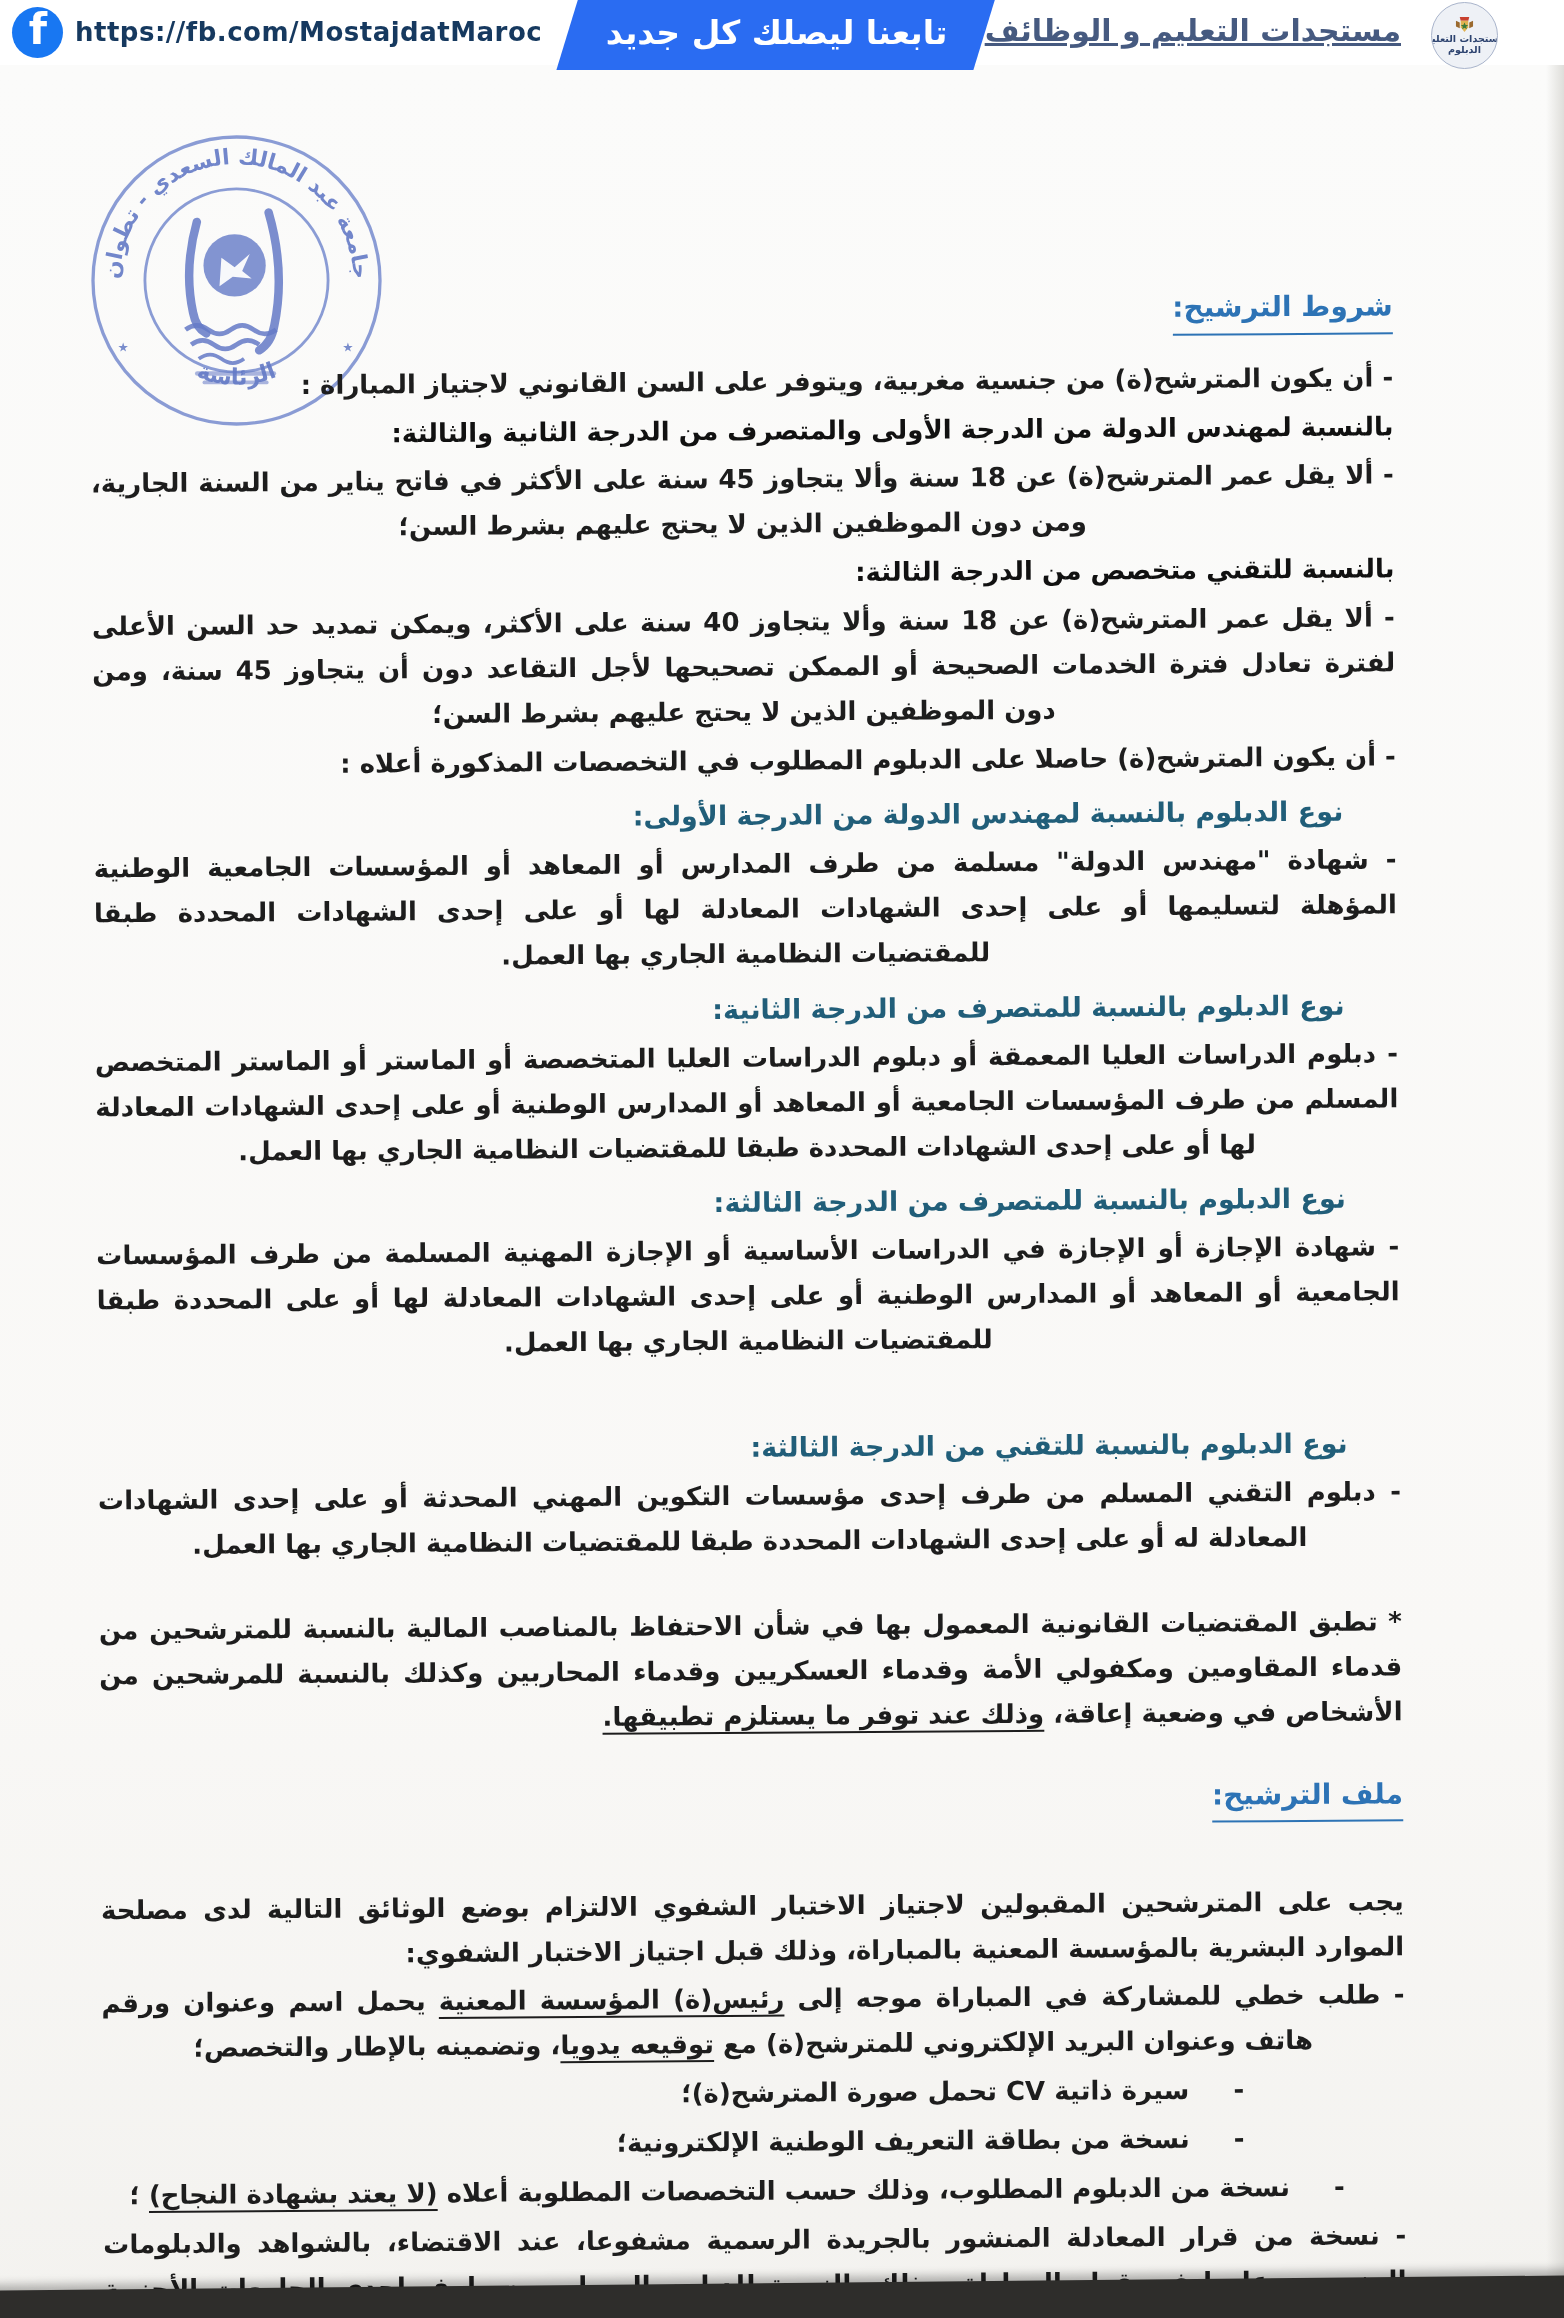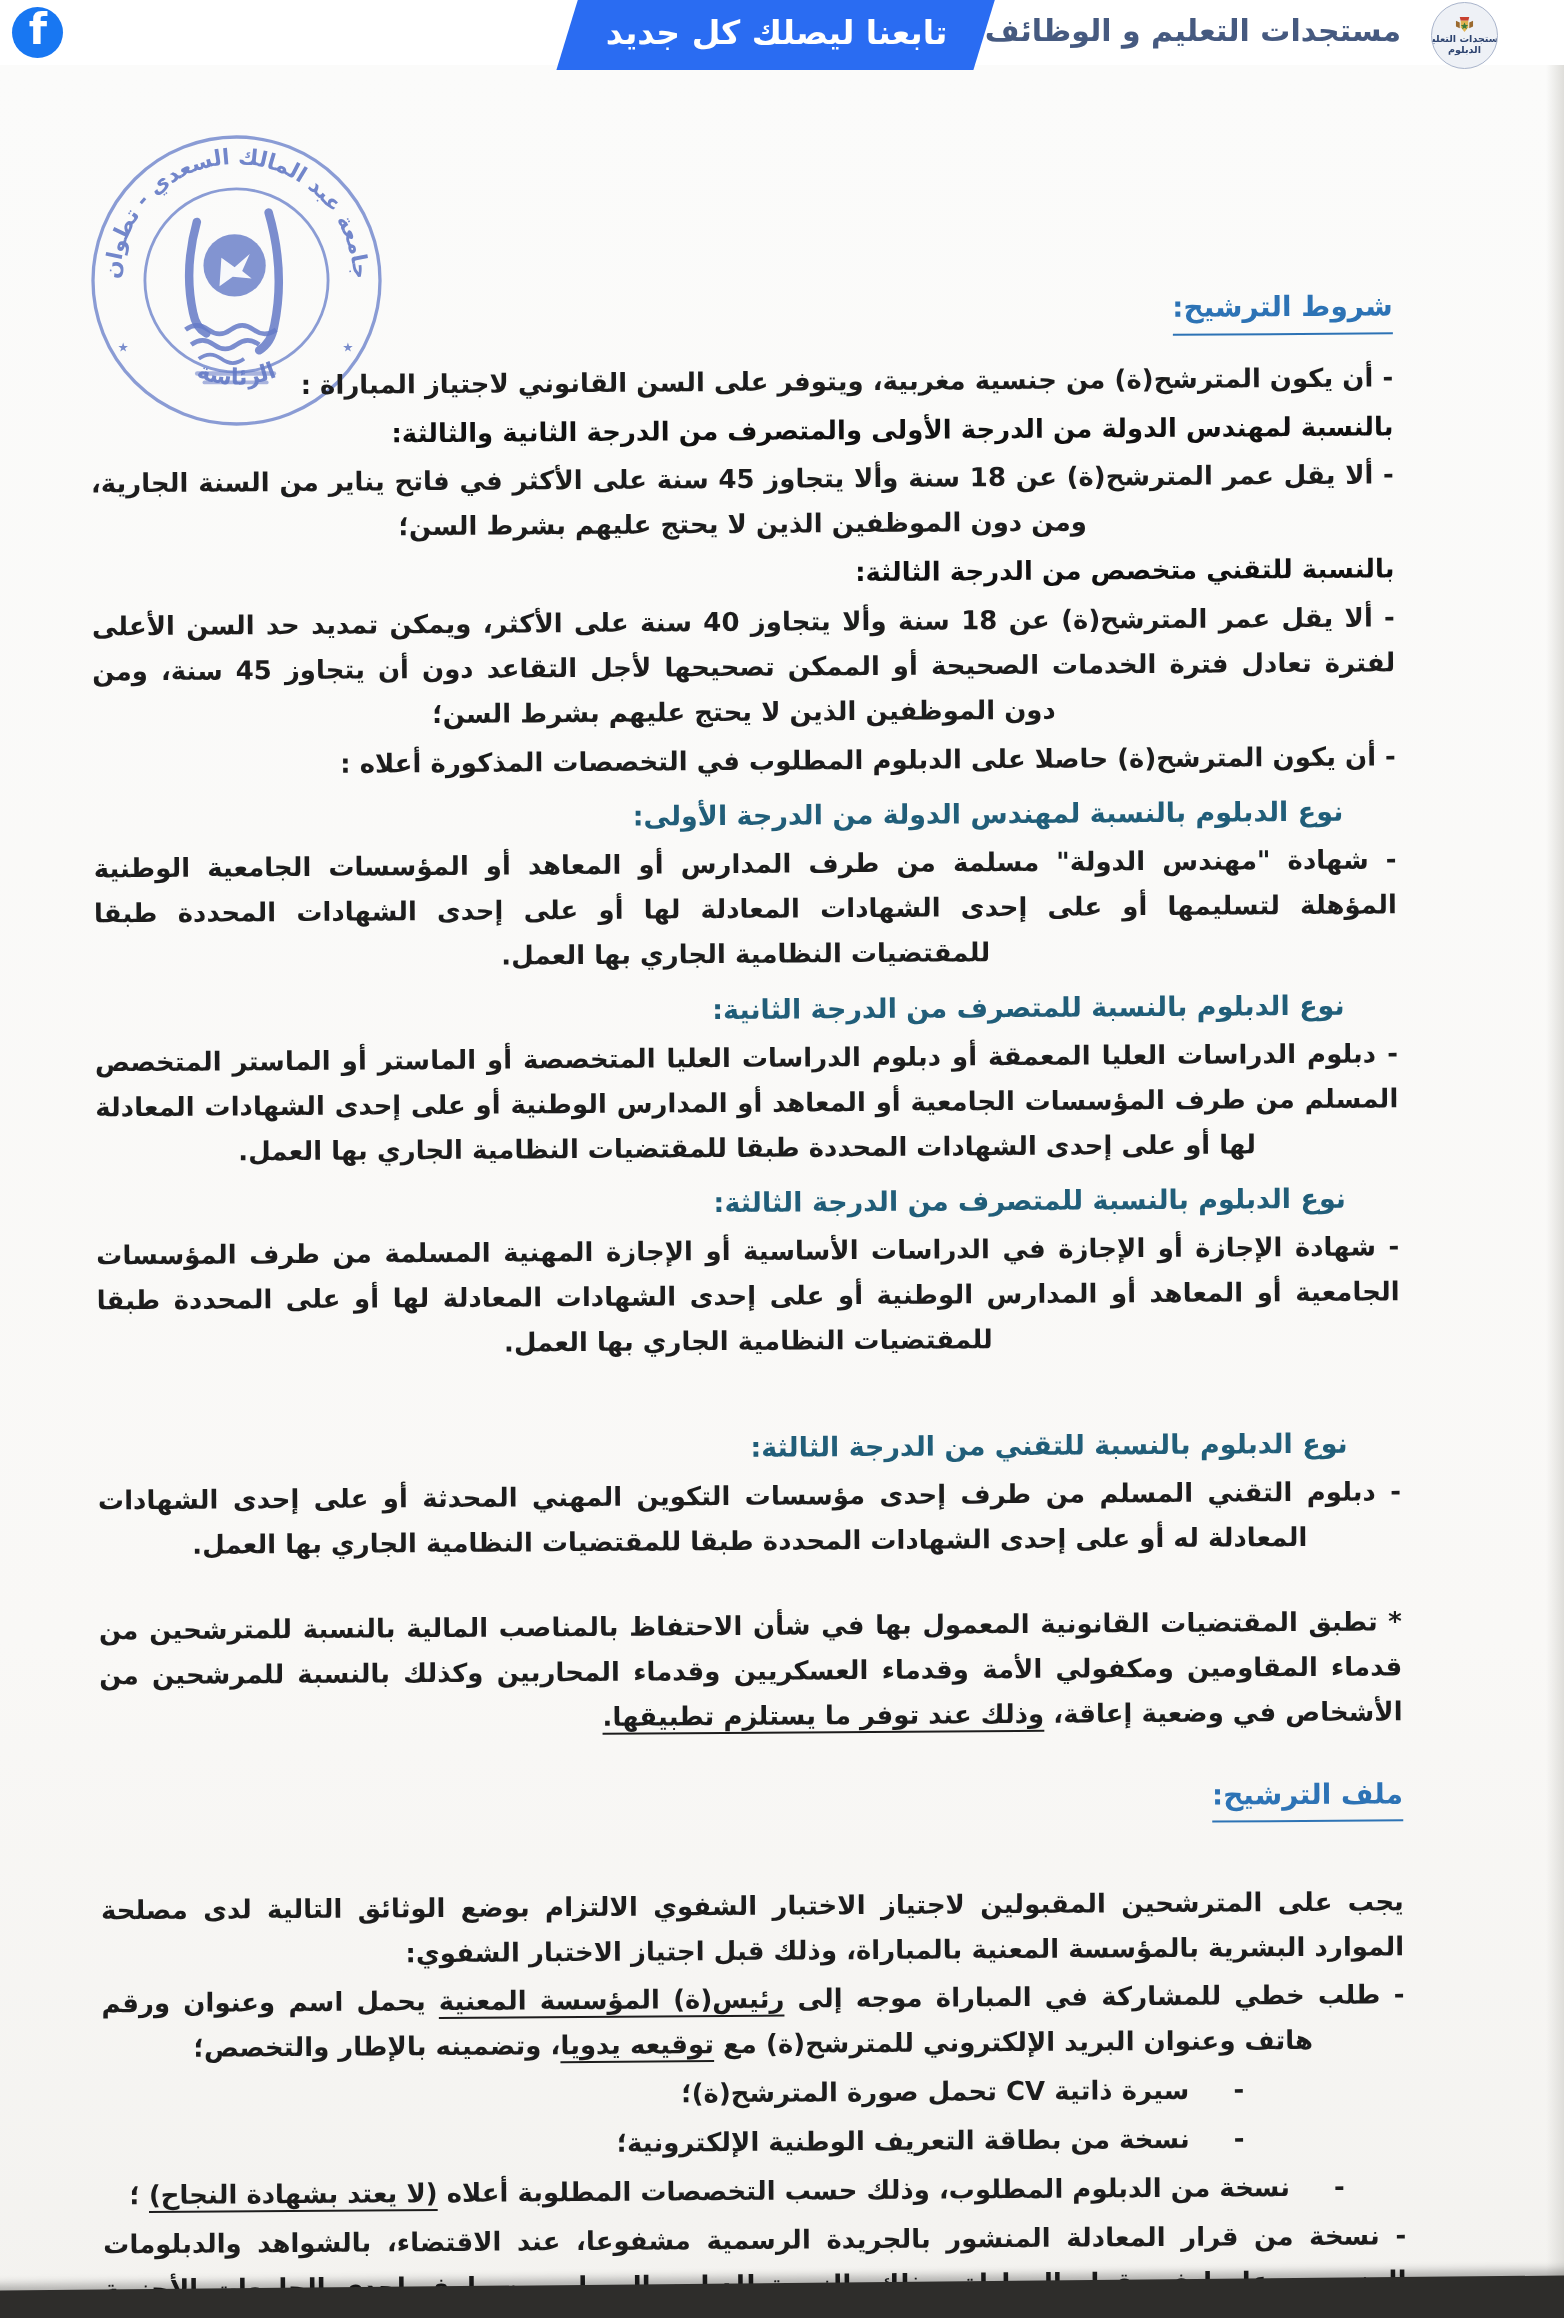--- a/index.html
+++ b/index.html
@@ -11,21 +11,21 @@
            background:#1877f2;color:#fff;display:flex;align-items:center;justify-content:center;
            font-weight:bold;font-size:42px;line-height:1;cursor:pointer;}
   .fb-f{transform:translateY(-1.9px);}
   .fb-url{position:absolute;left:75px;top:0;height:65px;line-height:65px;font-weight:bold;
           font-size:26px;color:#16395f;letter-spacing:0.5px;cursor:pointer;}
   .banner{position:absolute;left:568px;top:-5.7px;width:417px;height:76px;background:#2a6cf2;
           transform:skewX(-17deg);display:flex;align-items:center;justify-content:center;}
   .banner-text{transform:skewX(17deg);color:#ffffff;font-weight:bold;font-size:33px;
                white-space:nowrap;direction:rtl;}
   .page-title{position:absolute;right:164px;top:0;height:65px;line-height:61px;direction:rtl;
-              font-weight:bold;font-size:30px;color:#465a80;}
+              font-weight:bold;font-size:30px;color:#465a80;text-decoration:underline;}
   .logo{position:absolute;right:67px;top:1.9px;width:65px;height:65px;border-radius:50%;
         background:#eef1f6;border:1px solid #a9b4cb;display:flex;flex-direction:column;
         align-items:center;justify-content:center;overflow:hidden;}
   .logo-line{font-size:9.6px;font-weight:bold;color:#2e4470;line-height:10.5px;direction:rtl;white-space:nowrap;}
   
   .paper{position:absolute;top:65px;left:0;right:0;bottom:0;
          background:linear-gradient(180deg,#fbfbfa 0%,#f9f8f6 70%,#f3f2ef 100%);}
   .paper::after{content:"";position:absolute;top:0;right:0;width:19px;height:100%;
          background:linear-gradient(to left,#dddcd8,rgba(0,0,0,0));}
   .stamp{position:absolute;left:76px;top:55px;width:321px;height:321px;opacity:.88;}
@@ -51,20 +51,21 @@
 </style>
 </head>
 <body>
 
 <div class="page">
 
   <header class="topbar">
     <div class="fb-icon">
       <span class="fb-f">f</span>
     </div>
+    <div class="fb-url">https://fb.com/MostajdatMaroc</div>
     <div class="banner">
       <span class="banner-text">تابعنا ليصلك كل جديد</span>
     </div>
     <div class="page-title">مستجدات التعليم و الوظائف</div>
     <div class="logo">
       <svg width="21" height="19" viewBox="0 0 22 20">
         <path d="M6 2 h10 l-1 4 h-8 z" fill="#c8402f"></path>
         <path d="M7 6 h8 v7 l-4 5 l-4 -5 z" fill="#e0b252"></path>
         <path d="M11 8 l1.2 2.4 2.6 .2 -2 1.7 .7 2.6 -2.5 -1.5 -2.5 1.5 .7 -2.6 -2 -1.7 2.6 -.2 z" fill="#3c7a3a"></path>
         <path d="M2 6 l4 2 v6 l-4 -2 z M20 6 l-4 2 v6 l4 -2 z" fill="#9b6a2f"></path>

